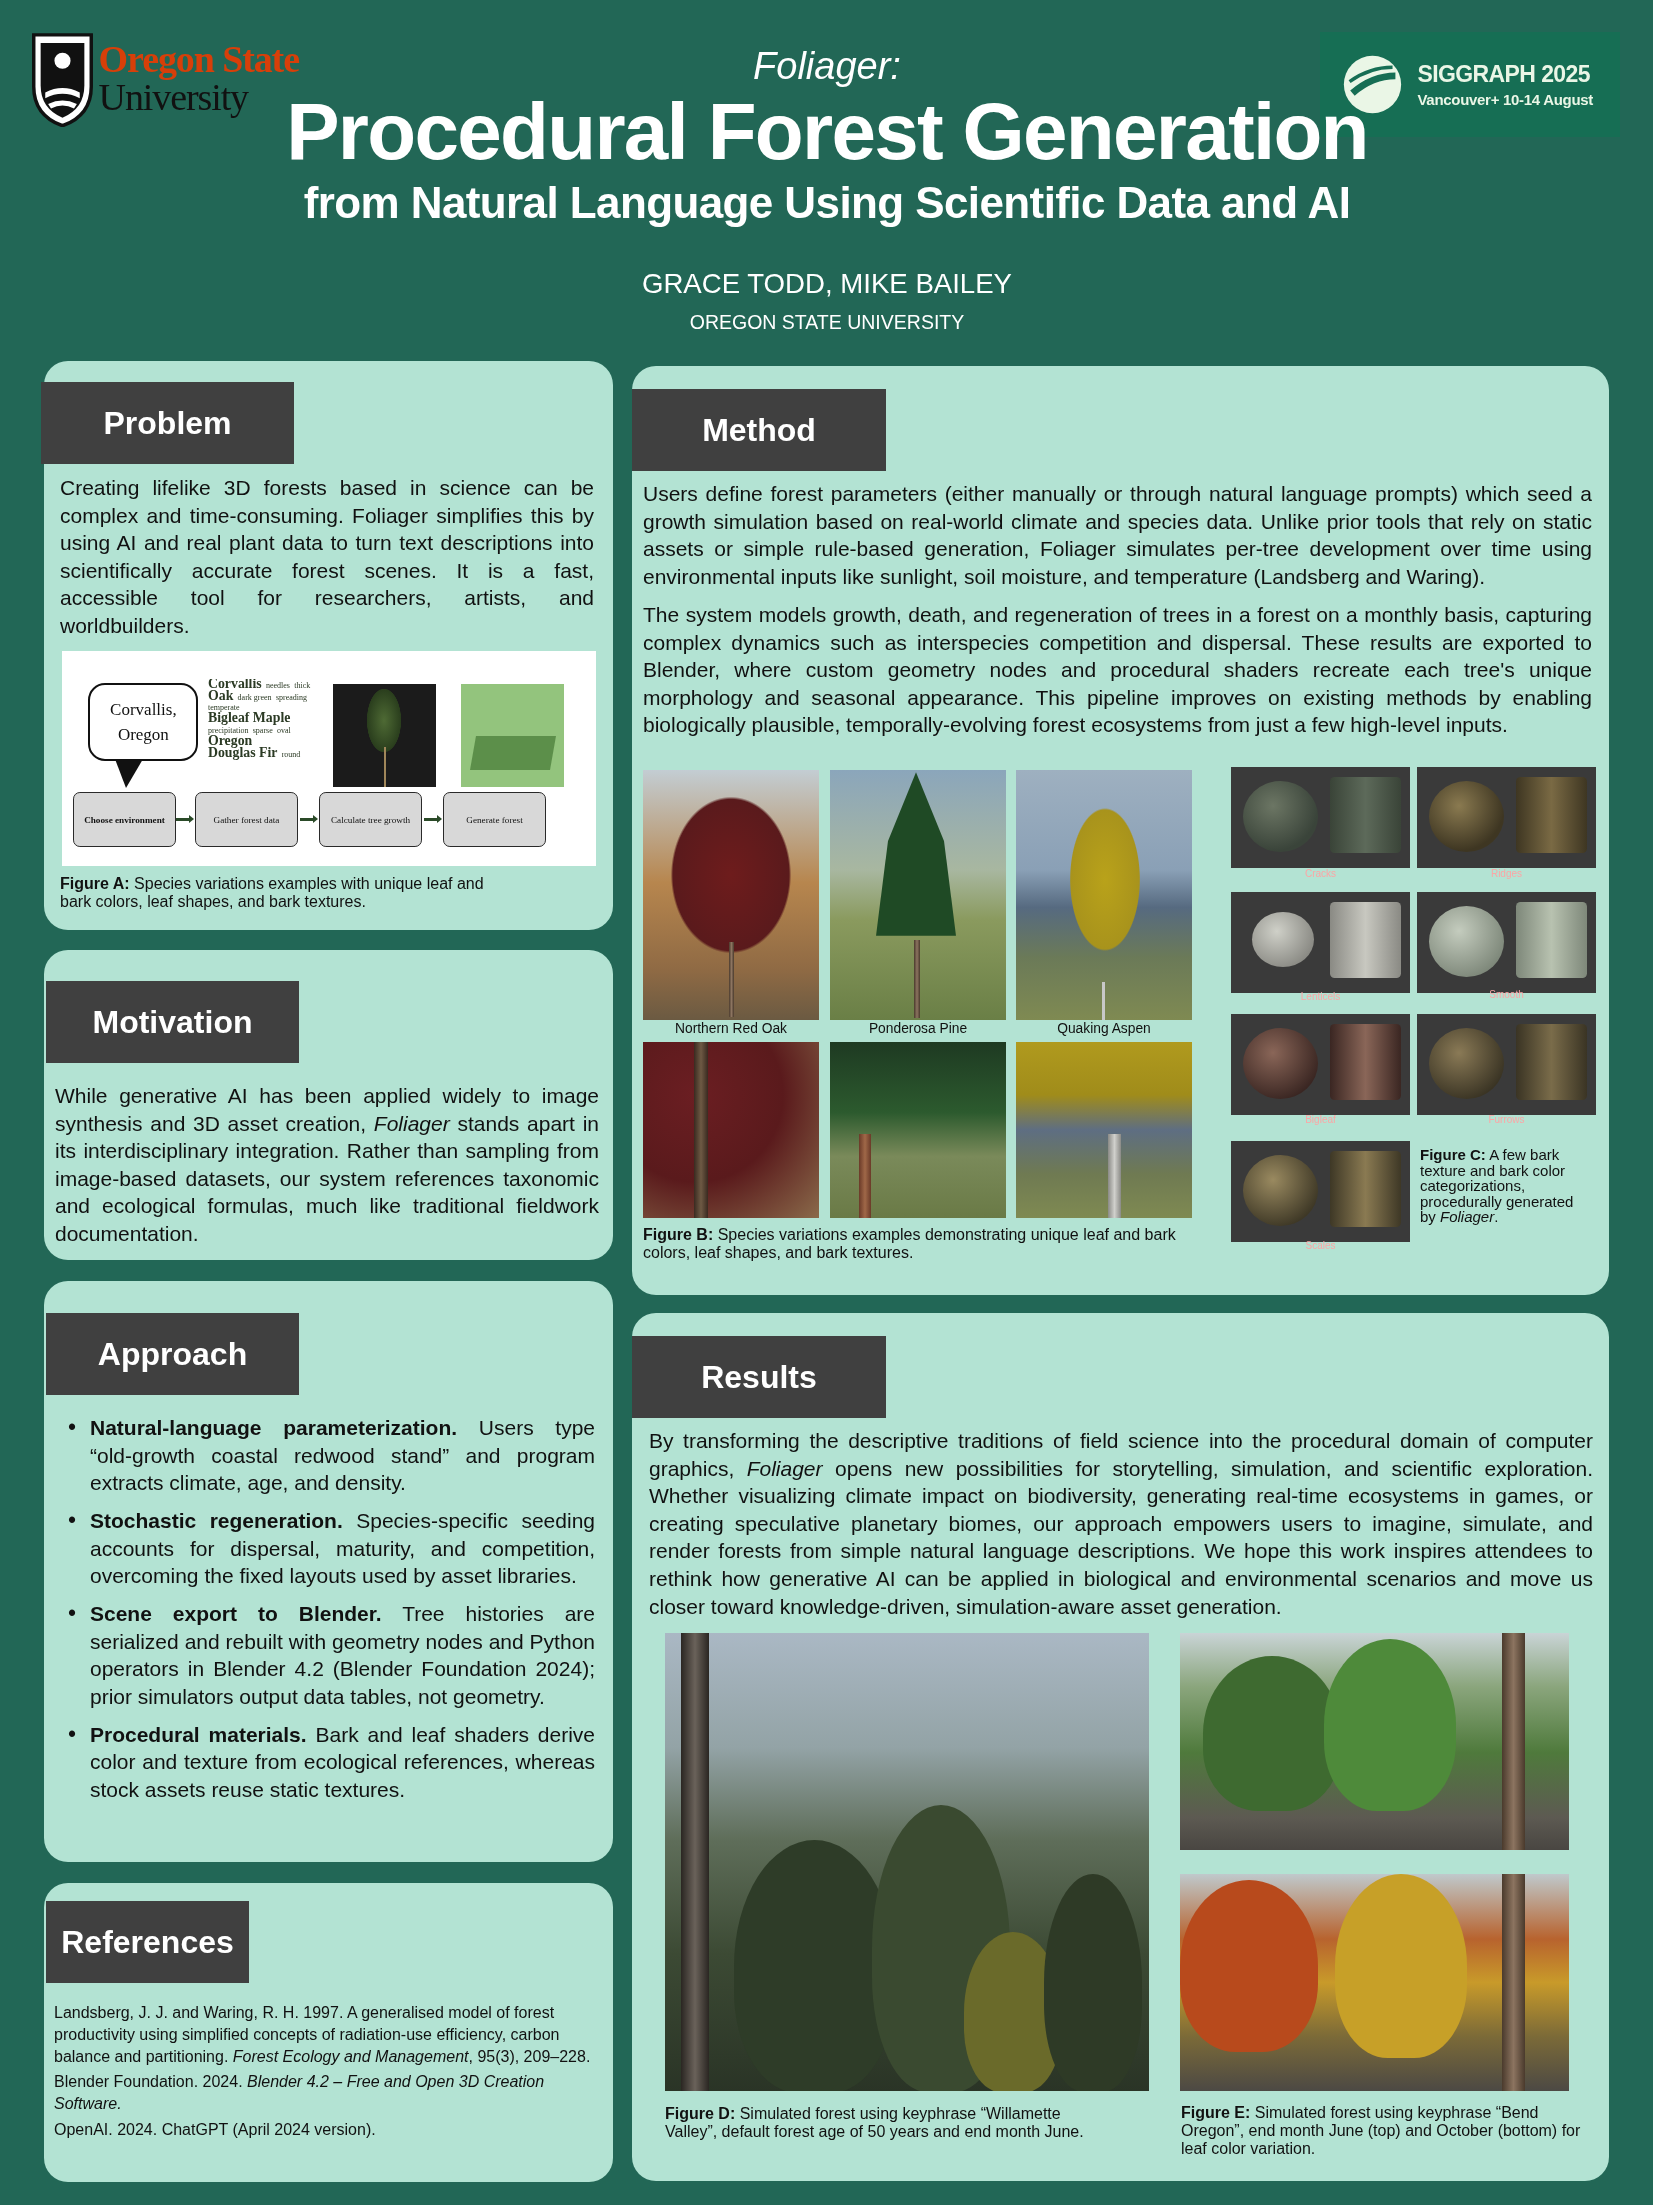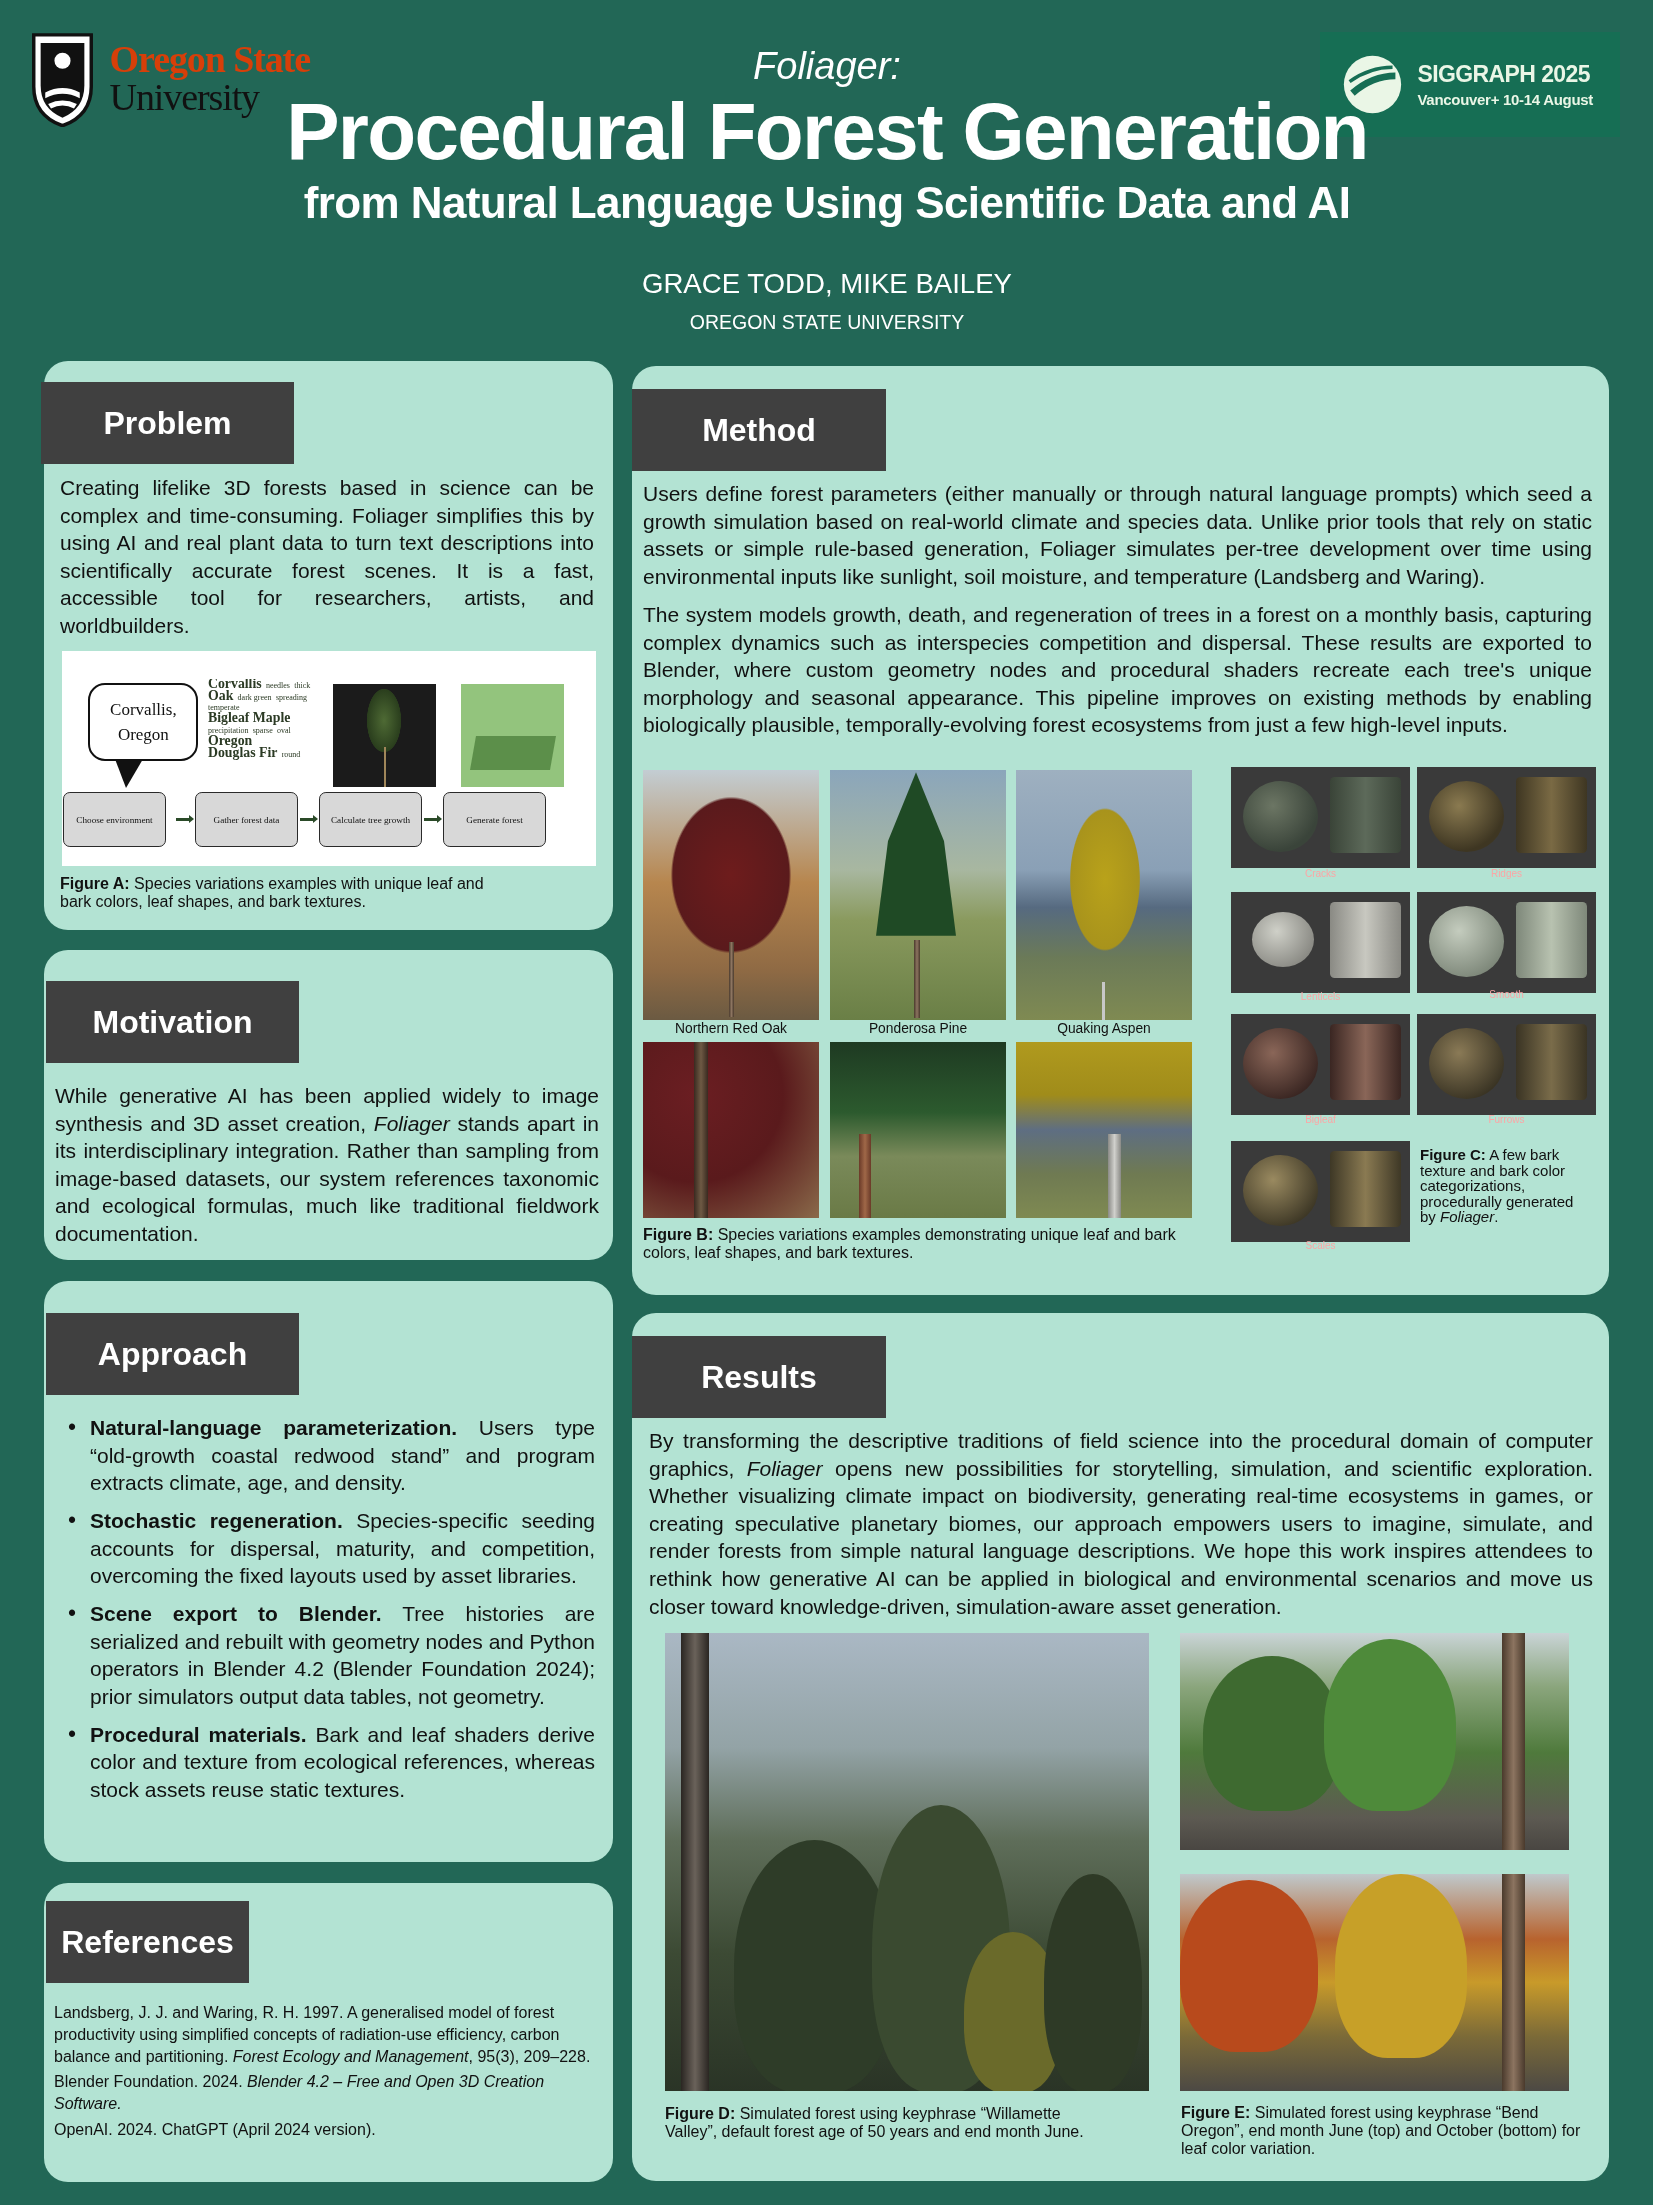--- a/index.html
+++ b/index.html
@@ -7,21 +7,21 @@
   body {
     background: #226756;
     font-family: "Liberation Sans", "DejaVu Sans", sans-serif;
     color: #111;
     position: relative;
     overflow: hidden;
   }
   .abs { position: absolute; }
 
   
-  .osu-logo { left: 27.6px; top: 29px; width: 310px; height: 98px; display:flex; align-items:center; gap:13px; }
+  .osu-logo { left: 27.6px; top: 29px; width: 310px; height: 98px; display:flex; align-items:center; gap:2px; }
   .osu-shield { width: 69px; height: 98px; }
   .osu-text { display:flex; flex-direction:column; line-height: 1; }
   .osu-line1 { font-family: "Liberation Serif", serif; color: #d73f09; font-size: 38px; font-weight: bold; letter-spacing: -1.1px; }
   .osu-line2 { font-family: "Liberation Serif", serif; color: #111; font-size: 38px; letter-spacing: -1.1px; }
 
   .sig-logo { left: 1320px; top: 32px; width: 300px; height: 105px; background: #166e54; display:flex; align-items:center; padding-left: 20.7px; gap: 13.8px; }
   .sig-mark { width: 63px; height: 63px; }
   .sig-text { color: #eaf6e6; display:flex; flex-direction:column; }
   .sig-title { font-size: 23px; font-weight: bold; letter-spacing: -0.6px; }
   .sig-sub { font-size: 15px; font-weight: bold; margin-top: 3.4px; letter-spacing: -0.3px; }
@@ -146,21 +146,21 @@
     <span class="wc-big">Douglas Fir</span>
     <span>round</span>
   </div>
   <div class="tree-dark">
       <div class="crown"></div>
       <div class="trunk"></div>
     </div>
   <div class="forest-box">
       <div class="ground"></div>
     </div>
-  <div class="flow" style="left:1px;">Choose environment</div>
+  <div class="flow" style="left:11px;font-weight:bold;">Choose environment</div>
   <div class="arrow" style="left:114px;"></div>
   <div class="flow" style="left:133px;">Gather forest data</div>
   <div class="arrow" style="left:238px;"></div>
   <div class="flow" style="left:257px;">Calculate tree growth</div>
   <div class="arrow" style="left:362px;"></div>
   <div class="flow" style="left:381px;">Generate forest</div>
 </div>
 <div class="caption" style="left:60px; top:875px; width:436px;">
   <b>Figure A:</b><span> Species variations examples with unique leaf and bark colors, leaf shapes, and bark textures.</span>
 </div>

